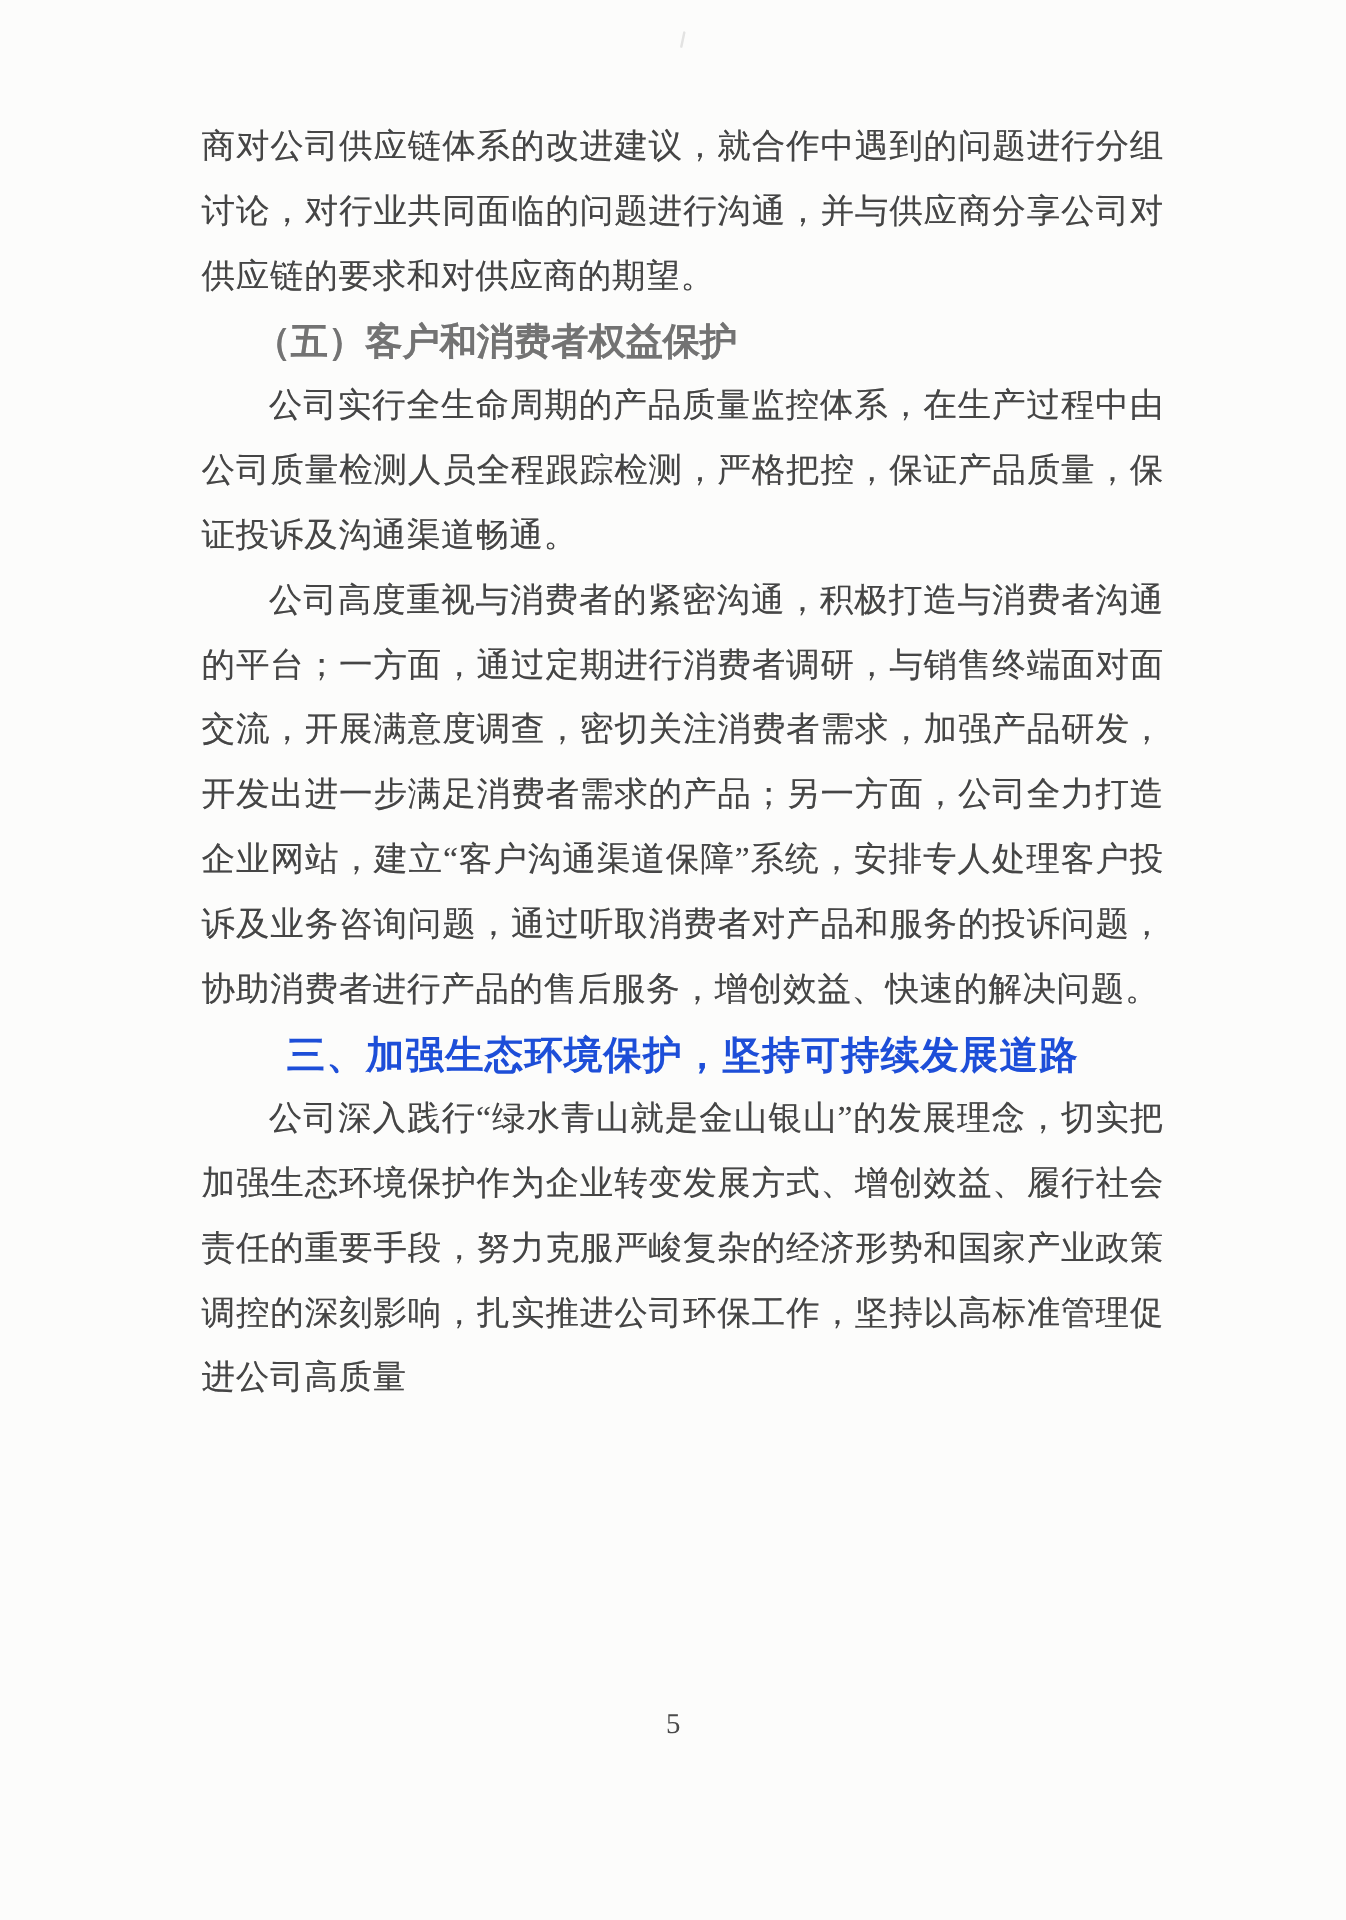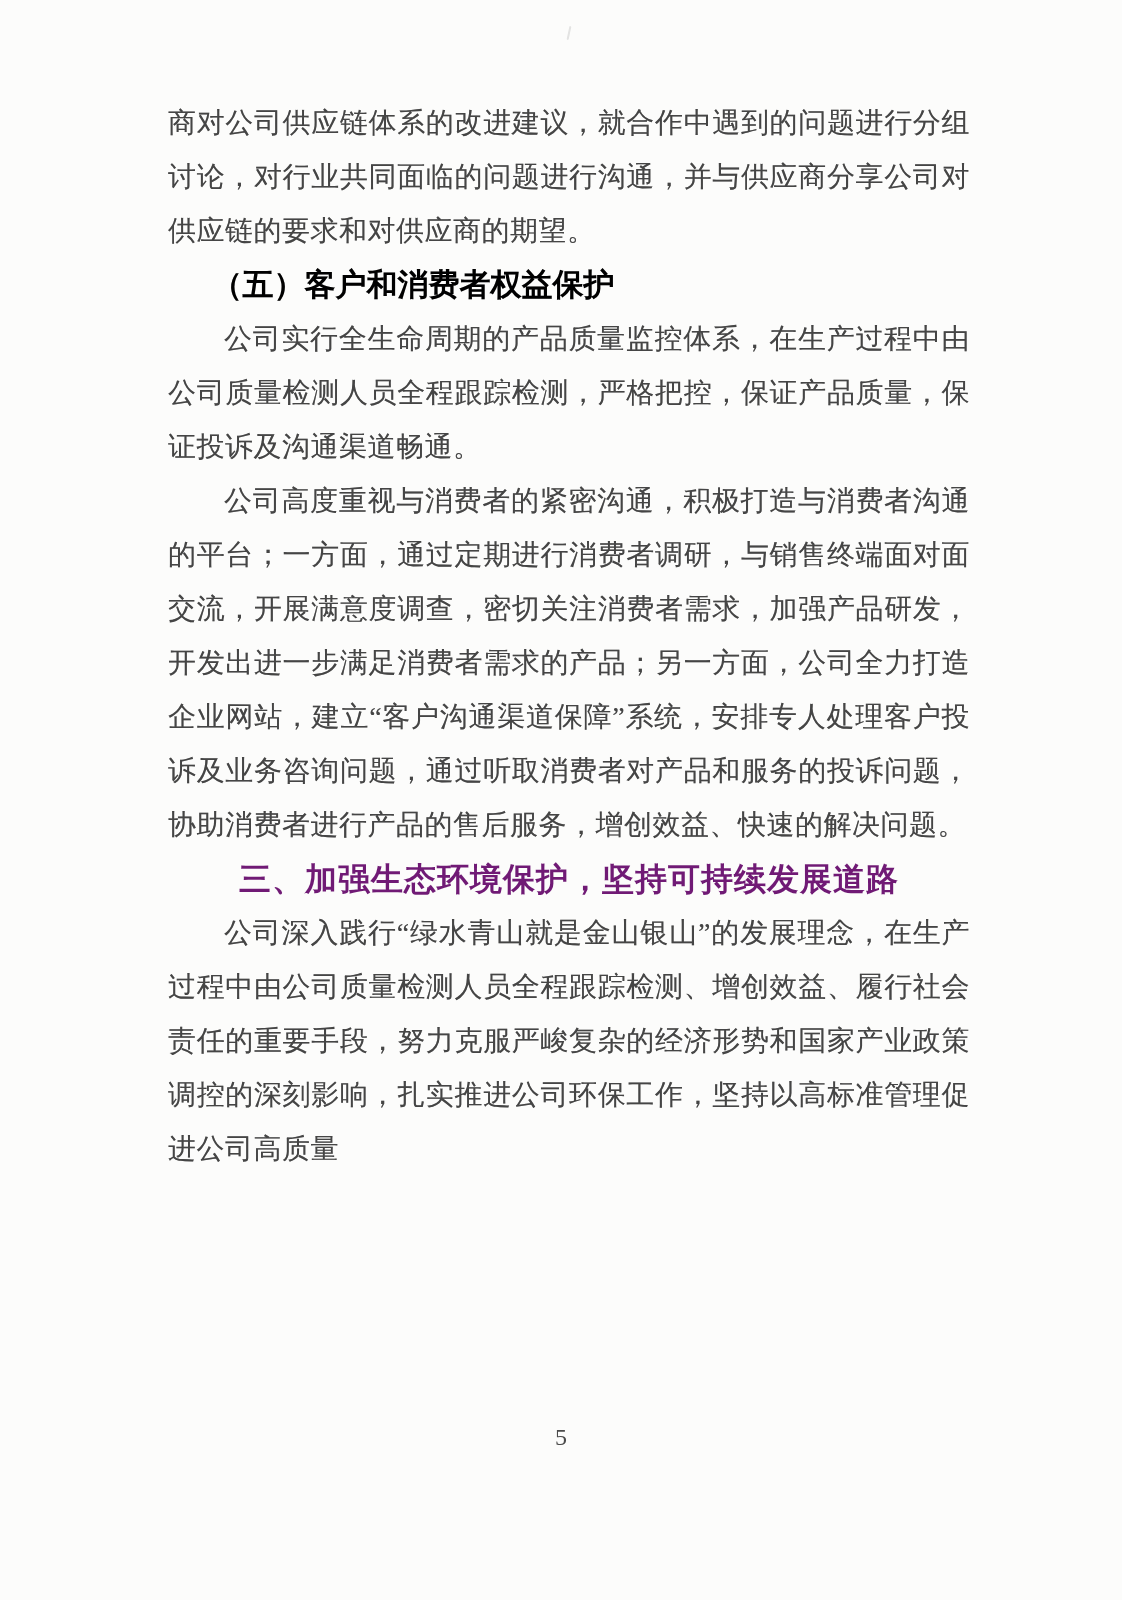--- a/index.html
+++ b/index.html
@@ -33,31 +33,31 @@
     margin: 0;
     text-shadow: 0 0 0.5px rgba(80,80,80,0.45);
   }
   .para.no-indent {
     text-indent: 0;
   }
   .section-heading {
     font-size: 31px;
     line-height: 54px;
     font-weight: bold;
-    color: #000000;
+    color: #737373;
     text-indent: 1.4em;
     margin: 0;
     font-family: "Liberation Serif", "DejaVu Serif", serif;
     text-shadow: 0 0 0.5px rgba(60,60,60,0.4);
   }
   .chapter-heading {
     font-size: 32px;
     line-height: 54px;
     font-weight: bold;
-    color: #701a75;
+    color: #1d4ed8;
     text-align: center;
     margin: 0;
     font-family: "Liberation Sans", "DejaVu Sans", sans-serif;
     letter-spacing: 1px;
   }
   .page-footer {
     position: absolute;
     top: 1424px;
     left: 0;
     width: 100%;
@@ -91,19 +91,19 @@
 
 
     <h3 class="section-heading">（五）客户和消费者权益保护</h3>
 
     <p class="para">公司实行全生命周期的产品质量监控体系，在生产过程中由公司质量检测人员全程跟踪检测，严格把控，保证产品质量，保证投诉及沟通渠道畅通。</p>
 
     <p class="para">公司高度重视与消费者的紧密沟通，积极打造与消费者沟通的平台；一方面，通过定期进行消费者调研，与销售终端面对面交流，开展满意度调查，密切关注消费者需求，加强产品研发，开发出进一步满足消费者需求的产品；另一方面，公司全力打造企业网站，建立“客户沟通渠道保障”系统，安排专人处理客户投诉及业务咨询问题，通过听取消费者对产品和服务的投诉问题，协助消费者进行产品的售后服务，增创效益、快速的解决问题。</p>
 
     <h2 class="chapter-heading">三、加强生态环境保护，坚持可持续发展道路</h2>
 
-    <p class="para">公司深入践行“绿水青山就是金山银山”的发展理念，在生产过程中由公司质量检测人员全程跟踪检测、增创效益、履行社会责任的重要手段，努力克服严峻复杂的经济形势和国家产业政策调控的深刻影响，扎实推进公司环保工作，坚持以高标准管理促进公司高质量</p>
+    <p class="para">公司深入践行“绿水青山就是金山银山”的发展理念，切实把加强生态环境保护作为企业转变发展方式、增创效益、履行社会责任的重要手段，努力克服严峻复杂的经济形势和国家产业政策调控的深刻影响，扎实推进公司环保工作，坚持以高标准管理促进公司高质量</p>
 
   </div>
 
   <div class="page-footer">5</div>
 
 </div>
 
 </body></html>

